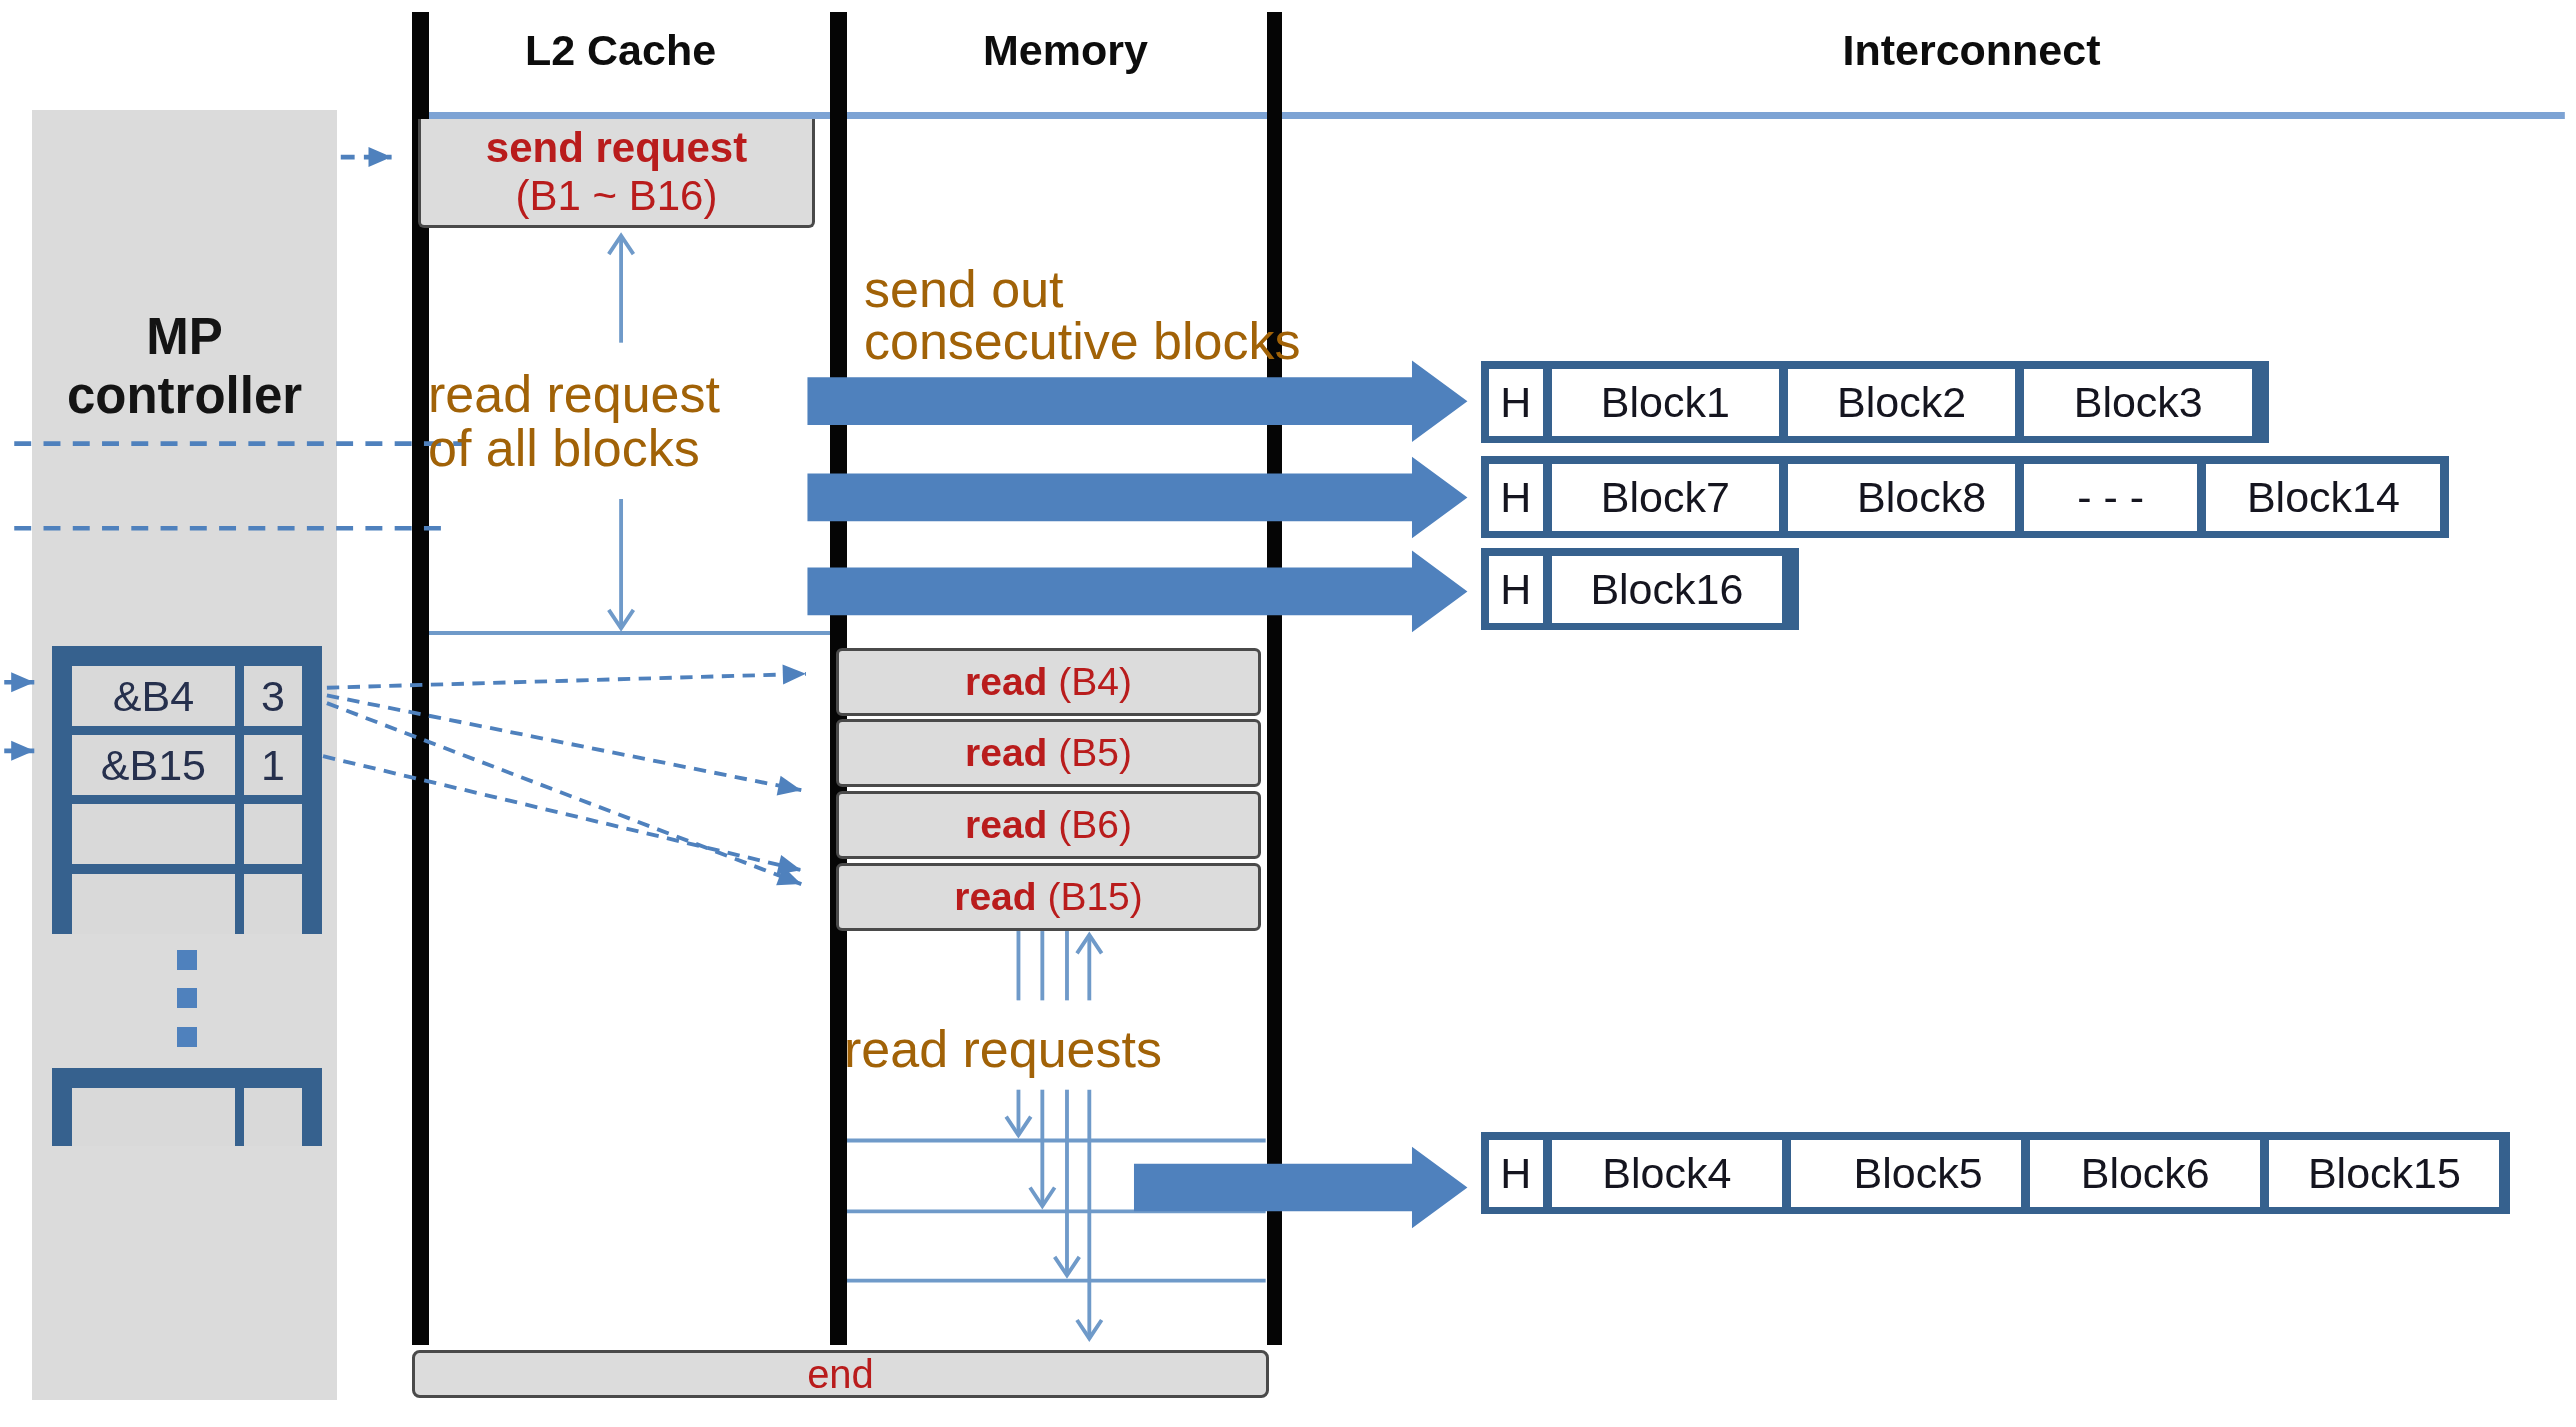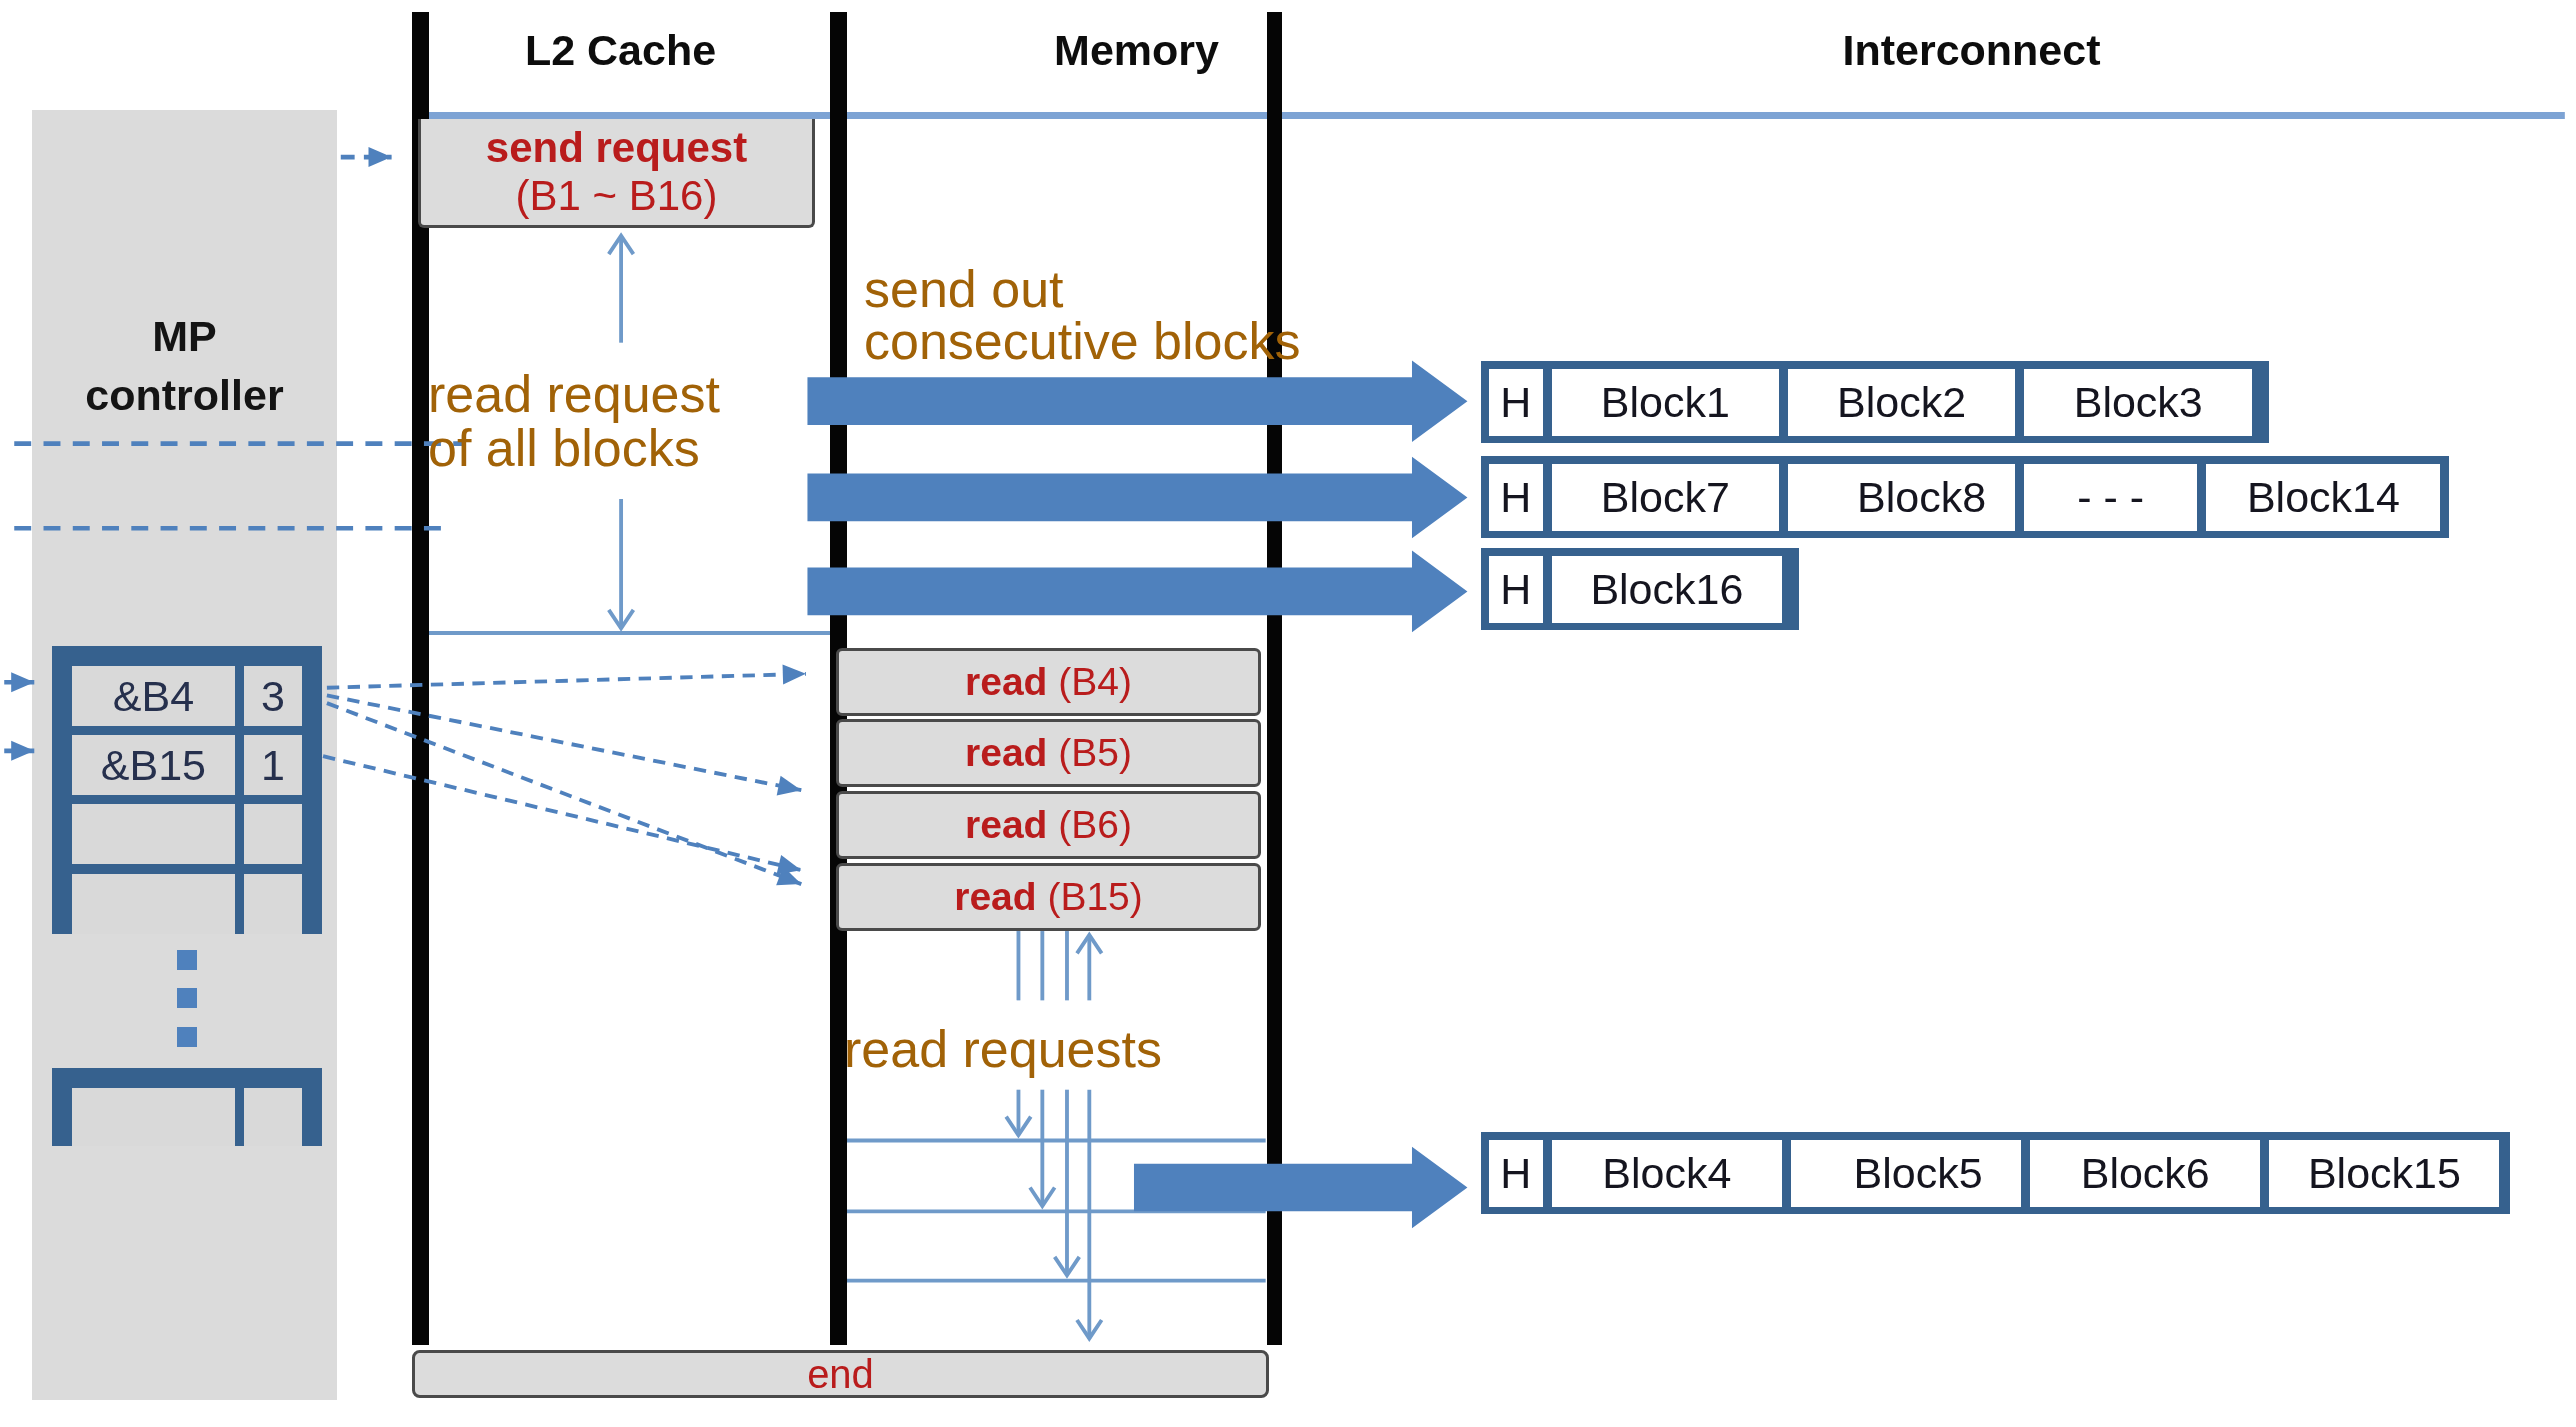--- a/index.html
+++ b/index.html
@@ -11,21 +11,21 @@
   }
   .abs { position:absolute; }
   
   .lifeline { position:absolute; top:11.6px; height:1333px; background:#050505; z-index:4; }
   .col-header {
     position:absolute; top:23px; width:431px; text-align:center;
     font-size:43px; font-weight:bold; color:#0d0d0d; line-height:55px; z-index:7;
   }
   
   #mp-box { left:32px; top:110px; width:305px; height:1290px; background:#dbdbdb; z-index:1; }
-  #mp-label { left:32px; top:307px; width:305px; text-align:center; font-size:43px;
+  #mp-label { left:32px; top:307px; width:305px; text-align:center; font-size:51px;
     font-weight:bold; color:#141414; line-height:59px; z-index:2; }
   
   .blue-table {
     position:absolute; background:#36618e; display:grid;
     grid-template-columns:1fr 58px; gap:9.2px; padding:20px; z-index:2;
   }
   .blue-table .cell {
     background:#d9d9d9; display:flex; align-items:center; justify-content:center;
     font-size:43px; color:#26304d;
   }
@@ -70,21 +70,21 @@
   <div id="mp-label" class="abs">
     <div>MP</div>
     <div>controller</div>
   </div>
 
   <div class="lifeline" style="left:412px;width:17px;"></div>
   <div class="lifeline" style="left:830px;width:17px;"></div>
   <div class="lifeline" style="left:1267px;width:14.6px;"></div>
 
   <div class="col-header" style="left:405px;">L2 Cache</div>
-  <div class="col-header" style="left:788px;text-align:right;">Memory</div>
+  <div class="col-header" style="left:850px;">Memory</div>
   <div class="col-header" style="left:1756px;">Interconnect</div>
 
   <svg id="svg-under" width="2576" height="1427" viewBox="0 0 3344 1853">
     <line x1="535" y1="150" x2="3330" y2="150" stroke="#7da3d4" stroke-width="9"></line>
     <line x1="535" y1="822" x2="1099" y2="822" stroke="#6f9ac9" stroke-width="5"></line>
     <line x1="1085" y1="1481" x2="1643" y2="1481" stroke="#6f9ac9" stroke-width="5"></line>
     <line x1="1085" y1="1573" x2="1643" y2="1573" stroke="#6f9ac9" stroke-width="5"></line>
     <line x1="1085" y1="1663" x2="1643" y2="1663" stroke="#6f9ac9" stroke-width="5"></line>
   </svg>
 

